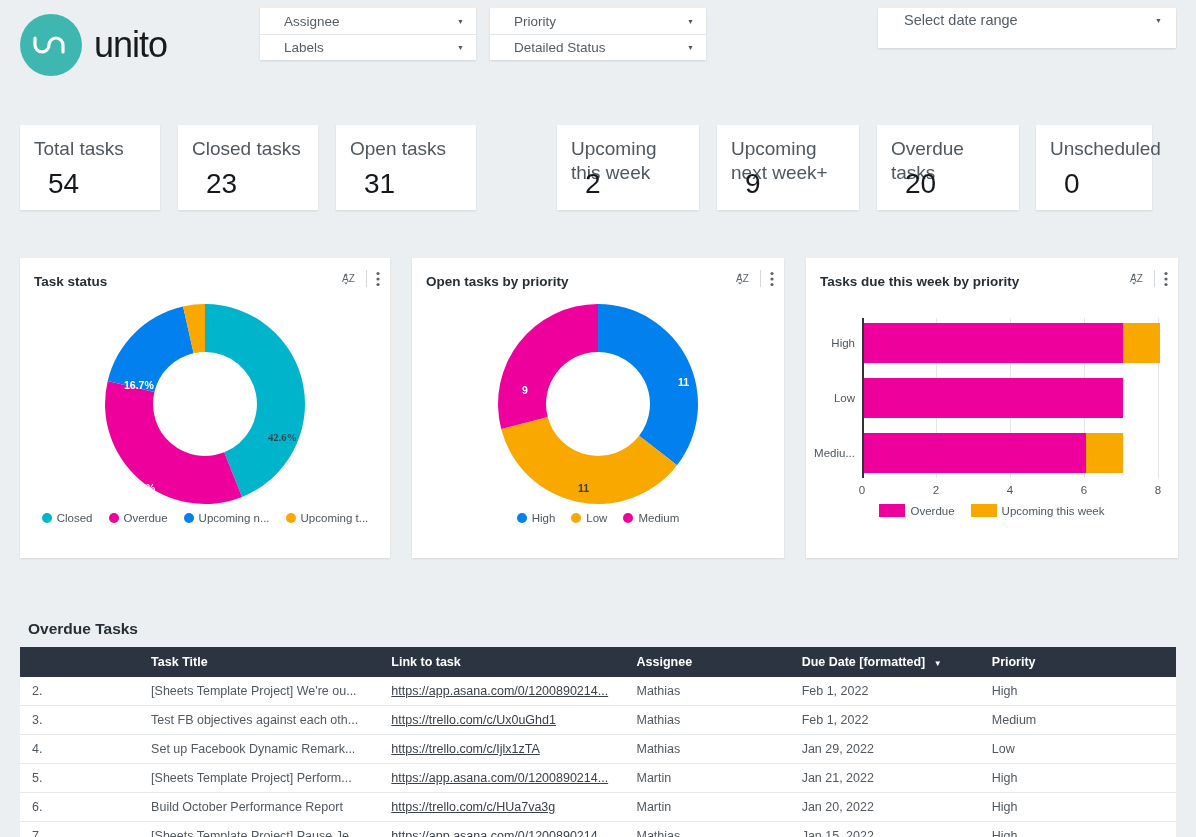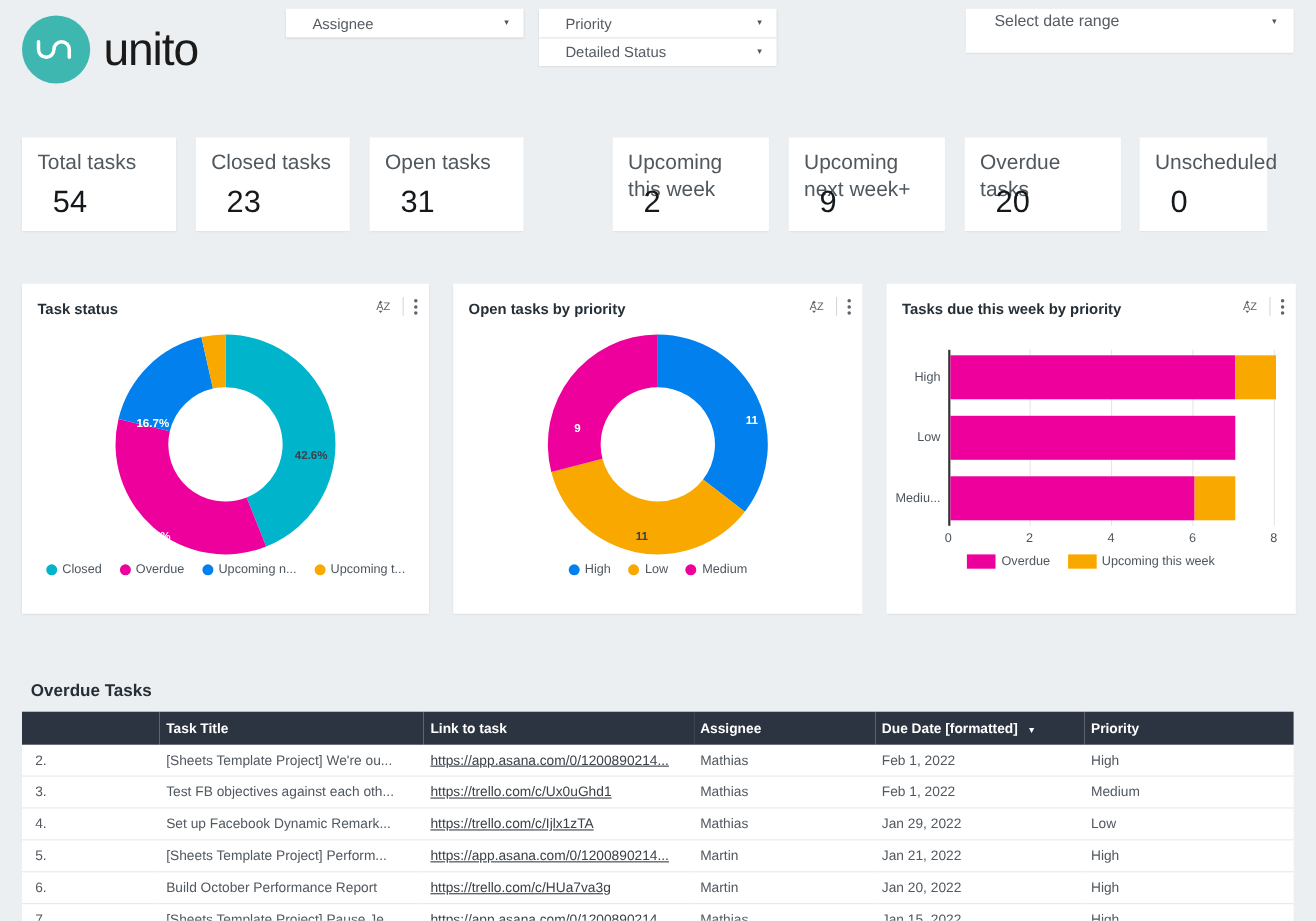--- a/index.html
+++ b/index.html
@@ -9,21 +9,21 @@
     font-family: "Liberation Sans", sans-serif;
     overflow: hidden;
   }
   .page { position: relative; width: 1196px; height: 837px; background: #eceff1; }
 
   
   .header { position: absolute; top: 0; left: 0; width: 1196px; height: 90px; }
   .logo-wrap { position: absolute; left: 20px; top: 14px; display: flex; align-items: center; gap: 12px; }
   .logo-circle { width: 62px; height: 62px; border-radius: 50%; background: #3fb7b1;
     display: flex; align-items: center; justify-content: center; }
-  .logo-word { font-size: 42px; letter-spacing: -1px; color: #1a1a1a; font-weight: 400; line-height: 1; }
+  .logo-word { font-size: 36px; letter-spacing: -1px; color: #1a1a1a; font-weight: 400; line-height: 1; }
 
   .filter-col { position: absolute; display: flex; flex-direction: column; }
   .filter-col.c1 { left: 260px; top: 8px; width: 216px; }
   .filter-col.c2 { left: 490px; top: 8px; width: 216px; }
   .filter-box {
     background: #fff; height: 26px; display: flex; align-items: center;
     justify-content: space-between; padding: 0 12px 0 24px;
     font-size: 13.5px; color: #555c63; box-shadow: 0 1px 2px rgba(0,0,0,.12);
   }
   .filter-box + .filter-box { border-top: 1px solid #e3e6e8; }
@@ -102,20 +102,24 @@
         </svg>
       </div>
       <div class="logo-word">unito</div>
     </div>
 
     <div class="filter-col c1">
       <div class="filter-box">
         <span>Assignee</span>
         <span class="caret">▼</span>
       </div>
+      <div class="filter-box">
+        <span>Labels</span>
+        <span class="caret">▼</span>
+      </div>
     </div>
 
     <div class="filter-col c2">
       <div class="filter-box">
         <span>Priority</span>
         <span class="caret">▼</span>
       </div>
       <div class="filter-box">
         <span>Detailed Status</span>
         <span class="caret">▼</span>
@@ -186,21 +190,21 @@
 
         <svg class="donut" width="224" height="208" viewBox="0 0 224 208">
           <g transform="translate(112,104)">
 
             <path d="M 0 -100 A 100 100 0 0 1 37.0 92.9 L 19.2 48.3 A 52 52 0 0 0 0 -52 Z" fill="#00b4cc"></path>
             <path d="M 37.0 92.9 A 100 100 0 0 1 -97.3 -23.0 L -50.6 -12.0 A 52 52 0 0 0 19.2 48.3 Z" fill="#ee009d"></path>
             <path d="M -97.3 -23.0 A 100 100 0 0 1 -21.9 -97.6 L -11.4 -50.8 A 52 52 0 0 0 -50.6 -12.0 Z" fill="#0280ee"></path>
             <path d="M -21.9 -97.6 A 100 100 0 0 1 0 -100 L 0 -52 A 52 52 0 0 0 -11.4 -50.8 Z" fill="#f9a800"></path>
           </g>
         </svg>
-        <span class="slice-label" style="left:248px; top:112px; color:#3a4148;">42.6%</span>
+        <span class="slice-label" style="left:248px; top:136px; color:#3a4148;font-family:Liberation Serif, serif;">42.6%</span>
         <span class="slice-label" style="left:114px; top:186px; color:#ffffff;">37%</span>
         <span class="slice-label" style="left:104px; top:83px; color:#ffffff;">16.7%</span>
       </div>
       <div class="legend">
         <span class="legend-item">
           <i class="dot" style="background:#00b4cc"></i>
           <span>Closed</span>
         </span>
         <span class="legend-item">
           <i class="dot" style="background:#ee009d"></i>

